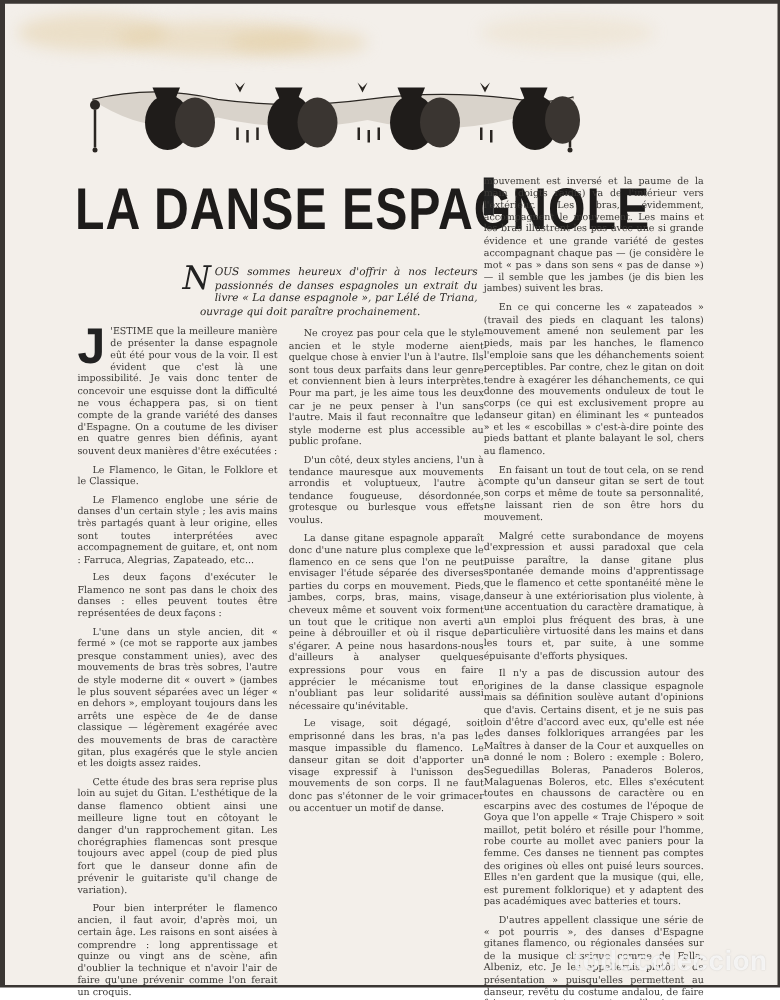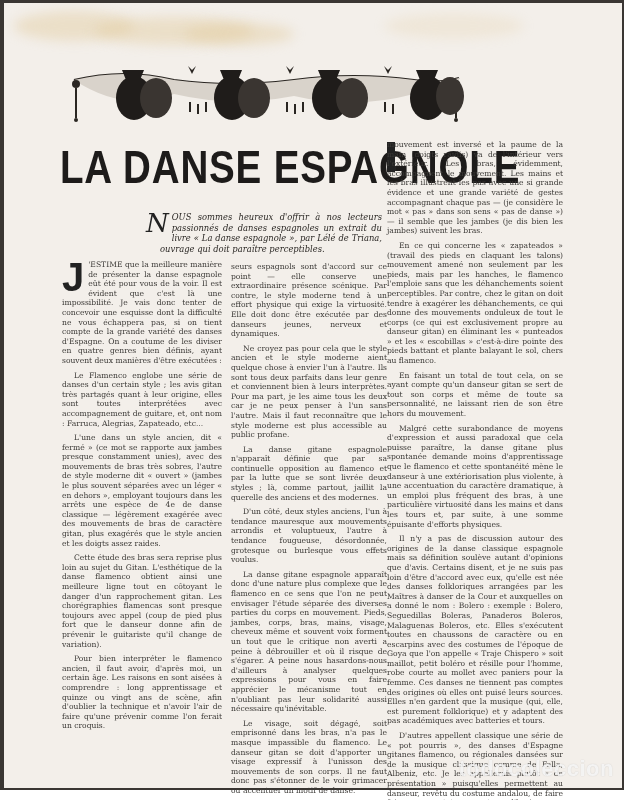--- a/index.html
+++ b/index.html
@@ -118,48 +118,48 @@
         <path d="M324 16 l-4 -8 l4 4 l4 -4 Z"></path>
     </g>
   </svg>
 </div>
 
 <div class="title">LA DANSE ESPAGNOLE</div>
 <div class="title-quote"></div>
 
 <div class="intro">
   <span class="dropcap">N</span>
-  <span>OUS sommes heureux d'offrir à nos lecteurs passionnés de danses espagnoles un extrait du livre « La danse espagnole », par Lélé de Triana, ouvrage qui doit paraître perceptibles.</span>
+  <span>OUS sommes heureux d'offrir à nos lecteurs passionnés de danses espagnoles un extrait du livre « La danse espagnole », par Lélé de Triana, ouvrage qui doit paraître prochainement.</span>
 </div>
 
 <div class="col col1">
   <p class="no-indent">
     <span class="dropcap-j">J</span>
     <span>'ESTIME que la meilleure manière de présenter la danse espagnole eût été pour vous de la voir. Il est évident que c'est là une impossibilité. Je vais donc tenter de concevoir une esquisse dont la difficulté ne vous échappera pas, si on tient compte de la grande variété des danses d'Espagne. On a coutume de les diviser en quatre genres bien définis, ayant souvent deux manières d'être exécutées :</span>
   </p>
-  <p>Le Flamenco englobe une série de danses d'un certain style ; les avis gitan très partagés quant à leur origine, elles sont toutes interprétées avec accompagnement de guitare, et, ont nom : Farruca, Alegrias, Zapateado, etc...</p>
+  <p>Le Flamenco, le Gitan, le Folklore et le Classique.</p>
+  <p>Le Flamenco englobe une série de danses d'un certain style ; les avis mains très partagés quant à leur origine, elles sont toutes interprétées avec accompagnement de guitare, et, ont nom : Farruca, Alegrias, Zapateado, etc...</p>
+  <p>Les deux façons d'exécuter le Flamenco ne sont pas dans le choix des danses : elles peuvent toutes être représentées de deux façons :</p>
   <p>L'une dans un style ancien, dit « fermé » (ce mot se rapporte aux jambes presque constamment unies), avec des mouvements de bras très sobres, l'autre de style moderne dit « ouvert » (jambes le plus souvent séparées avec un léger « en dehors », employant toujours dans les arrêts une espèce de 4e de danse classique — légèrement exagérée avec des mouvements de bras de caractère gitan, plus exagérés que le style ancien et les doigts assez raides.</p>
   <p>Cette étude des bras sera reprise plus loin au sujet du Gitan. L'esthétique de la danse flamenco obtient ainsi une meilleure ligne tout en côtoyant le danger d'un rapprochement gitan. Les chorégraphies flamencas sont presque toujours avec appel (coup de pied plus fort que le danseur donne afin de prévenir le guitariste qu'il change de variation).</p>
   <p>Pour bien interpréter le flamenco ancien, il faut avoir, d'après moi, un certain âge. Les raisons en sont aisées à comprendre : long apprentissage et quinze ou vingt ans de scène, afin d'oublier la technique et n'avoir l'air de faire qu'une prévenir comme l'on ferait un croquis.</p>
 
 </div>
 
 <div class="col col2">
-  <p class="no-indent">seurs espagnols sont d'accord sur ce point — elle conserve une extraordinaire présence scénique. Par contre, le style moderne tend à un effort physique qui exige la virtuosité. Elle doit donc être exécutée par des danseurs jeunes, nerveux et dynamiques.</p>
   <p>Ne croyez pas pour cela que le style ancien et le style moderne aient quelque chose à envier l'un à l'autre. Ils sont tous deux parfaits dans leur genre et conviennent bien à leurs interprètes. Pour ma part, je les aime tous les deux car je ne peux penser à l'un sans l'autre. Mais il faut reconnaître que le style moderne est plus accessible au public profane.</p>
-  <p>La danse gitane espagnole n'apparaît définie que par sa continuelle opposition au flamenco et par la lutte que se sont livrée deux styles ; là, comme partout, jaillit la querelle des anciens et des modernes.</p>
   <p>D'un côté, deux styles anciens, l'un à tendance mauresque aux mouvements arrondis et voluptueux, l'autre à tendance fougueuse, désordonnée, grotesque ou burlesque vous effets voulus.</p>
   <p>La danse gitane espagnole apparaît donc d'une nature plus complexe que le flamenco en ce sens que l'on ne peut envisager l'étude séparée des diverses parties du corps en mouvement. Pieds, jambes, corps, bras, mains, visage, cheveux même et souvent voix forment un tout que le critique non averti a peine à débrouiller et où il risque de s'égarer. A peine nous hasardons-nous d'ailleurs à analyser quelques expressions pour vous en faire apprécier le mécanisme tout en n'oubliant pas leur solidarité aussi nécessaire qu'inévitable.</p>
   <p>Le visage, soit dégagé, soit emprisonné dans les bras, n'a pas le masque impassible du flamenco. Le danseur gitan se doit d'apporter un visage expressif à l'unisson des mouvements de son corps. Il ne faut donc pas s'étonner de le voir grimacer ou accentuer un motif de danse.</p>
 
 </div>
 
 <div class="col col3">
   <p class="no-indent">mouvement est inversé et la paume de la main (doigts raidis) va de l'intérieur vers l'extérieur. Les bras, évidemment, accompagnent le mouvement. Les mains et les bras illustrent les pas avec une si grande évidence et une grande variété de gestes accompagnant chaque pas — (je considère le mot « pas » dans son sens « pas de danse ») — il semble que les jambes (je dis bien les jambes) suivent les bras.</p>
   <p>En ce qui concerne les « zapateados » (travail des pieds en claquant les talons) mouvement amené non seulement par les pieds, mais par les hanches, le flamenco l'emploie sans que les déhanchements soient perceptibles. Par contre, chez le gitan on doit tendre à exagérer les déhanchements, ce qui donne des mouvements onduleux de tout le corps (ce qui est exclusivement propre au danseur gitan) en éliminant les « punteados » et les « escobillas » c'est-à-dire pointe des pieds battant et plante balayant le sol, chers au flamenco.</p>
-  <p>En faisant un total de tout cela, on se ayant compte qu'un danseur gitan se sert de tout son corps et même de toute sa personnalité, ne laissant rien de son être hors du mouvement.</p>
+  <p>En faisant un tout de tout cela, on se rend compte qu'un danseur gitan se sert de tout son corps et même de toute sa personnalité, ne laissant rien de son être hors du mouvement.</p>
   <p>Malgré cette surabondance de moyens d'expression et aussi paradoxal que cela puisse paraître, la danse gitane plus spontanée demande moins d'apprentissage que le flamenco et cette spontanéité mène le danseur à une extériorisation plus violente, à une accentuation du caractère dramatique, à un emploi plus fréquent des bras, à une particulière virtuosité dans les mains et dans les tours et, par suite, à une somme épuisante d'efforts physiques.</p>
   <p>Il n'y a pas de discussion autour des origines de la danse classique espagnole mais sa définition soulève autant d'opinions que d'avis. Certains disent, et je ne suis pas loin d'être d'accord avec eux, qu'elle est née des danses folkloriques arrangées par les Maîtres à danser de la Cour et auxquelles on a donné le nom : Bolero : exemple : Bolero, Seguedillas Boleras, Panaderos Boleros, Malaguenas Boleros, etc. Elles s'exécutent toutes en chaussons de caractère ou en escarpins avec des costumes de l'époque de Goya que l'on appelle « Traje Chispero » soit maillot, petit boléro et résille pour l'homme, robe courte au mollet avec paniers pour la femme. Ces danses ne tiennent pas comptes des origines où elles ont puisé leurs sources. Elles n'en gardent que la musique (qui, elle, est purement folklorique) et y adaptent des pas académiques avec batteries et tours.</p>
   <p>D'autres appellent classique une série de « pot pourris », des danses d'Espagne gitanes flamenco, ou régionales dansées sur de la musique classique comme de Falla, Albeniz, etc. Je les appellerais plutôt « de présentation » puisqu'elles permettent au danseur, revêtu du costume andalou, de faire faire au spectateur un tour d'horizon sur l'Espagne : elles sont à la limite de la danse de fantaisie. Les chorégraphes espagnols ou étrangers s'en sont servis pour monter, dans leurs compagnies ou dans les théâtres auxquels ils sont attachés, des ballets du genre Bolero de Ravel ou Amour Sorcier.</p>
 
 </div>
 
 <div class="watermark">todocoleccion</div>
 
 </body></html>

